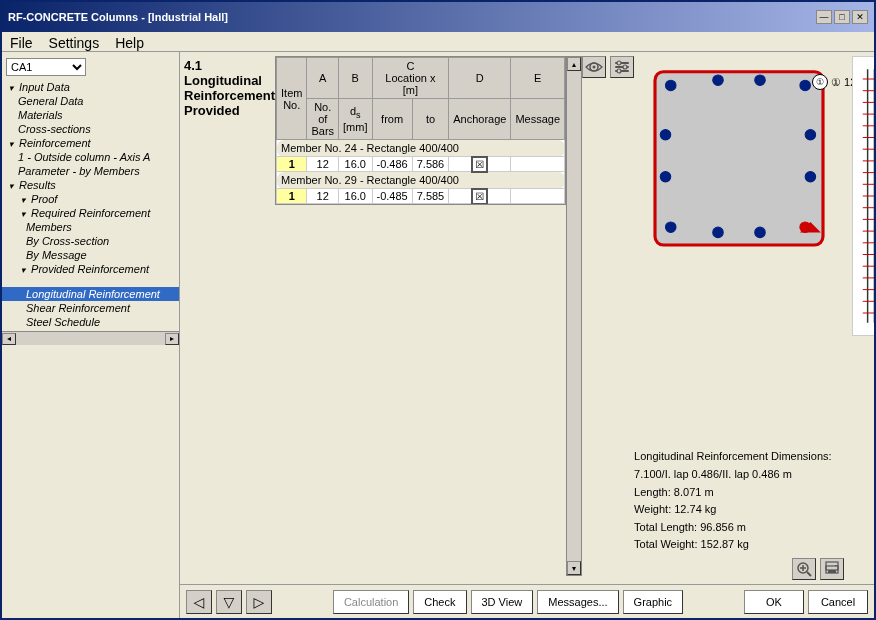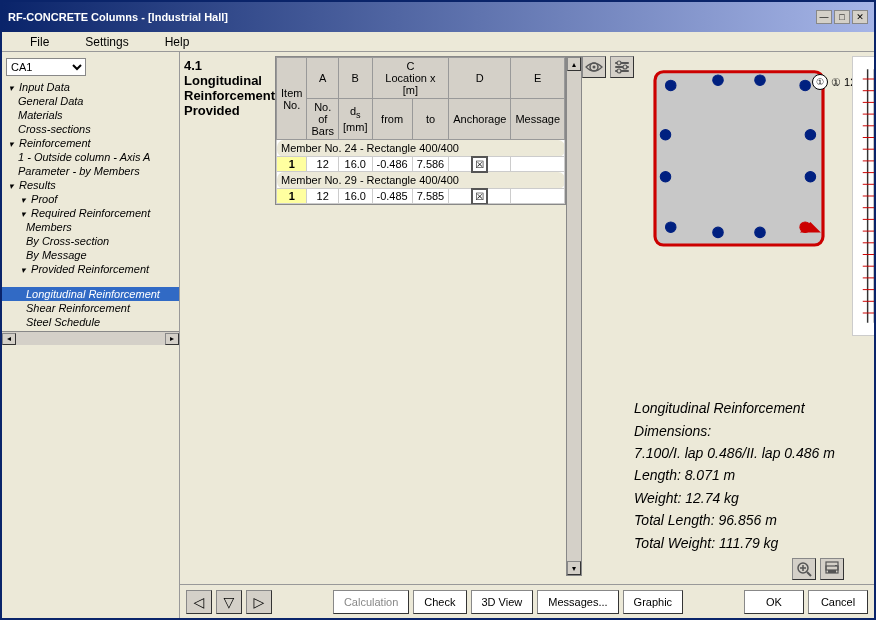--- a/index.html
+++ b/index.html
@@ -52,25 +52,24 @@
     .menu-bar {
       background: #ece9d8;
       padding: 2px 4px;
       display: flex;
       gap: 8px;
       border-bottom: 1px solid #999;
       height: 20px;
       flex-shrink: 0;
     }
     .menu-item {
-      font-size: 12px;
+      font-size: 14px;
       padding: 1px 4px;
       cursor: pointer;
       color: #000;
-      margin-left: 20px;
     }
     .main-content {
       display: flex;
       flex: 1;
       overflow: hidden;
     }
     .sidebar {
       width: 178px;
       background: #ece9d8;
       border-right: 1px solid #999;
@@ -186,23 +185,22 @@
     .graphic-area {
       display: flex;
       gap: 8px;
       flex: 1;
     }
     .cross-section-canvas {
       width: 210px;
       height: 210px;
     }
     .info-text {
-      font-size: 14px;
+      font-size: 11px;
       line-height: 1.6;
-      font-style: italic;
     }
     .graphic-bottom {
       display: flex;
       justify-content: flex-end;
       gap: 4px;
       margin-top: 4px;
     }
     .right-elevation {
       width: 90px;
       flex-shrink: 0;
@@ -445,21 +443,21 @@
                   </div>
                 </div>
               </div>
 
               <div class="info-text">
                 <div>Longitudinal Reinforcement Dimensions:</div>
                 <div>7.100/I. lap 0.486/II. lap 0.486 m</div>
                 <div>Length: 8.071 m</div>
                 <div>Weight: 12.74 kg</div>
                 <div>Total Length: 96.856 m</div>
-                <div>Total Weight: 111.79 kg</div>
+                <div>Total Weight: 152.87 kg</div>
               </div>
 
               <div class="graphic-bottom">
                 <button class="icon-btn" title="Zoom">
                   <svg width="18" height="16" viewBox="0 0 18 16">
                     <circle cx="8" cy="7" r="5" stroke="#555" stroke-width="1.5" fill="none"></circle>
                     <line x1="12" y1="11" x2="16" y2="15" stroke="#555" stroke-width="2"></line>
                     <line x1="5" y1="7" x2="11" y2="7" stroke="#555" stroke-width="1.5"></line>
                     <line x1="8" y1="4" x2="8" y2="10" stroke="#555" stroke-width="1.5"></line>
                   </svg>

